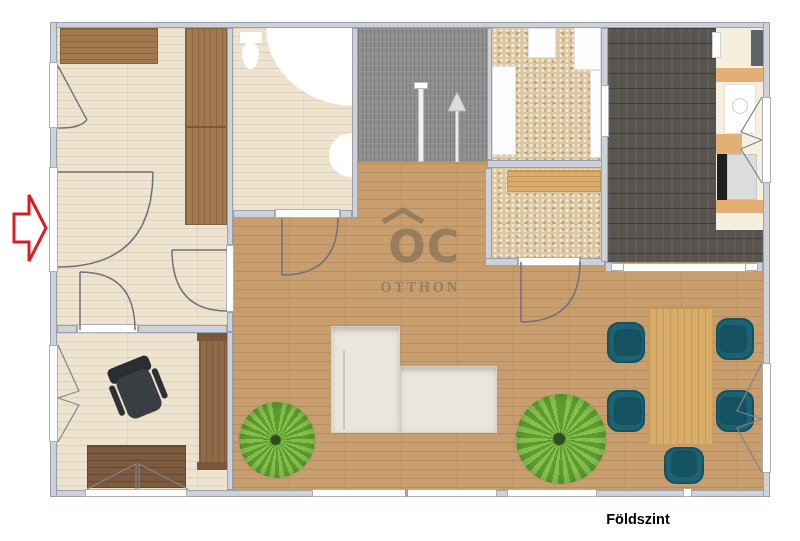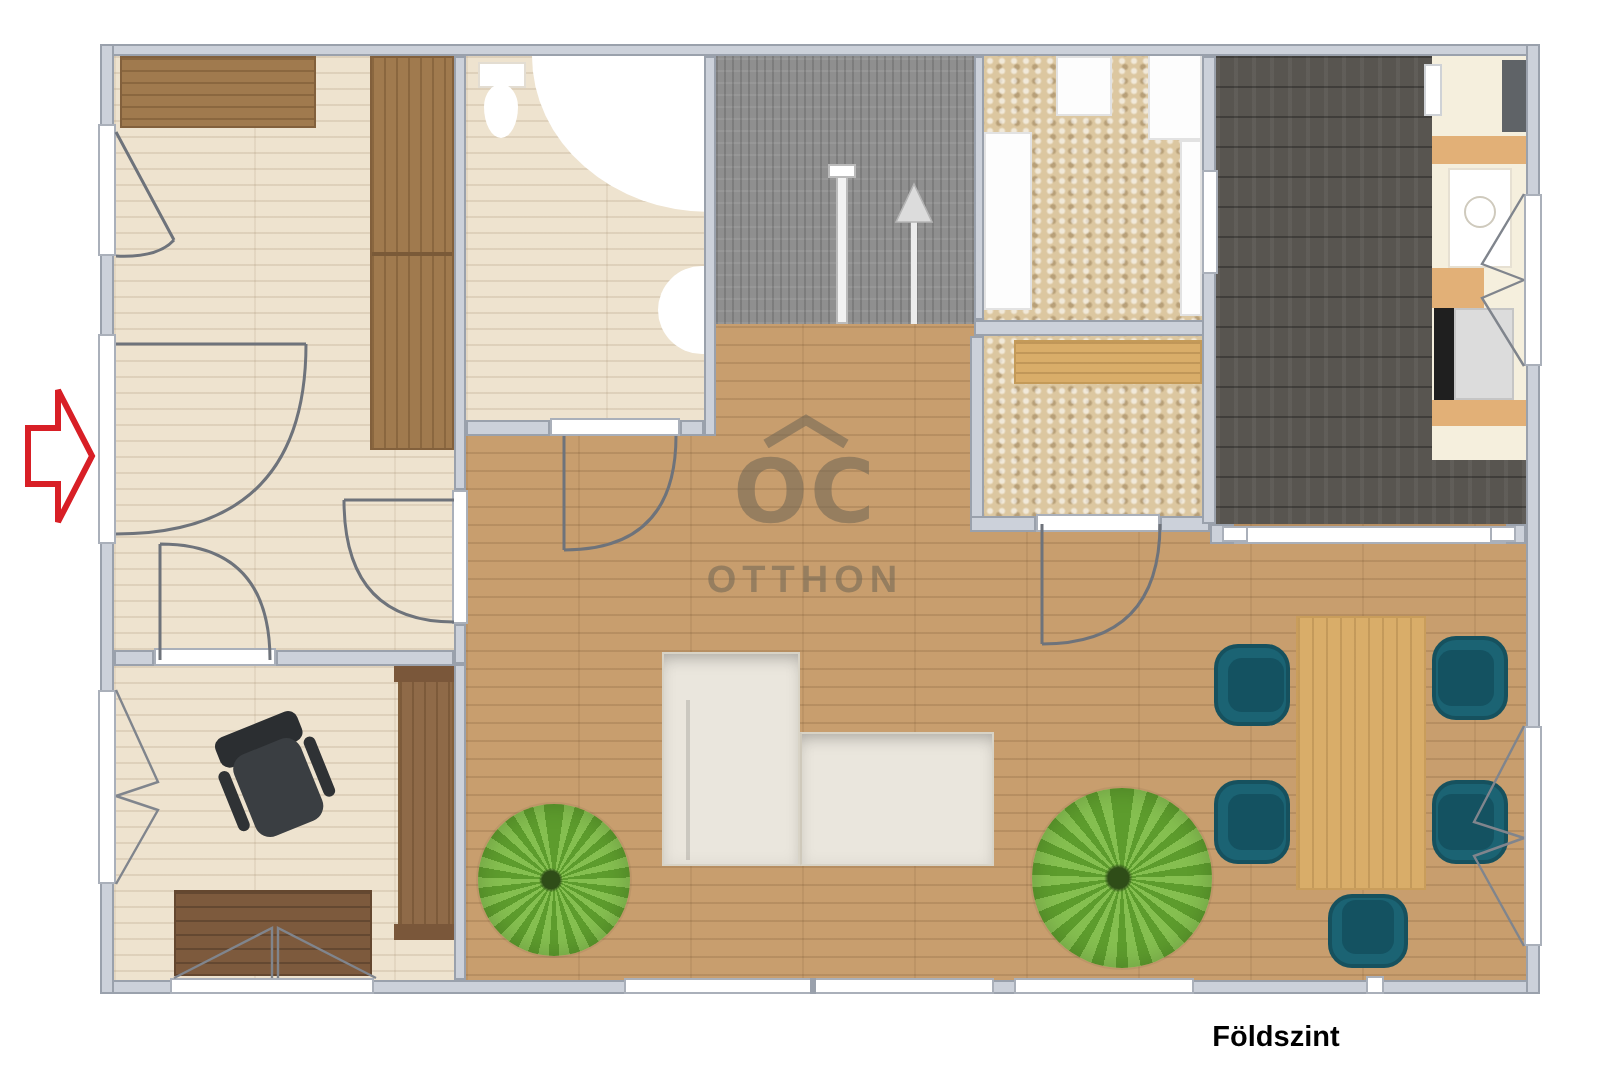--- a/index.html
+++ b/index.html
@@ -31,23 +31,23 @@
     border:1px solid #82603c;box-sizing:border-box;}
   .white-fur{background:#fdfdfd;border:1px solid #e2e2e2;box-sizing:border-box;}
   .chair{background:var(--chair-teal);border-radius:12px;box-shadow:inset 0 0 0 2px rgba(0,0,0,.18);}
   .chair .seat{position:absolute;inset:7px;background:var(--chair-teal-dark);border-radius:7px;}
   .sofa{background:var(--sofa);border:1px solid #d8d3c6;box-sizing:border-box;
     box-shadow:inset 0 6px 9px -5px rgba(0,0,0,.28), inset 0 0 8px rgba(0,0,0,.06);}
   .plant{border-radius:50%;
     background:radial-gradient(circle at 48% 50%,#2f4d18 0 8%,rgba(47,77,24,0) 11%),
       repeating-conic-gradient(var(--plant) 0deg 8deg,#85bf50 8deg 16deg);
     box-shadow:0 0 0 1px rgba(0,0,0,.05), inset 0 0 12px rgba(0,0,0,.18);}
-  #watermark{color:var(--watermark);opacity:.55;text-align:center;}
+  #watermark{color:var(--watermark);opacity:.55;text-align:right;}
   #watermark .mono{font-family:"DejaVu Sans",sans-serif;font-weight:bold;font-size:44px;line-height:1.05;letter-spacing:1px;}
-  #watermark .ln{font-family:Liberation Sans, sans-serif;font-weight:bold;font-size:19px;letter-spacing:3px;line-height:1.25;}
+  #watermark .ln{font-family:Liberation Serif, serif;font-weight:bold;font-size:14px;letter-spacing:3px;line-height:1.25;}
   #caption{font-weight:bold;font-size:14.5px;color:#000;text-align:center;}
   svg{display:block;}
 </style>
 </head>
 <body>
 
 <div id="stage">
 
   <div class="abs floor-cream" style="left:57px;top:28px;width:170px;height:297px;"></div>
   <div class="abs floor-cream" style="left:57px;top:333px;width:170px;height:157px;"></div>

